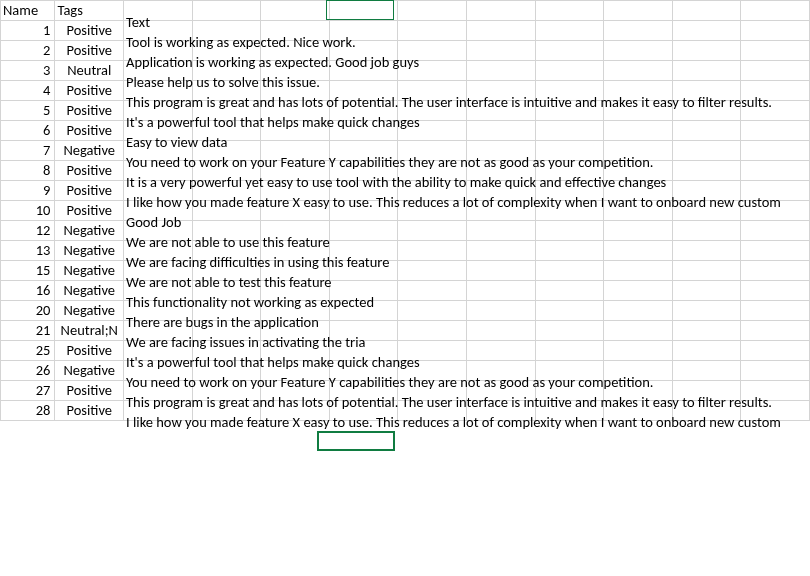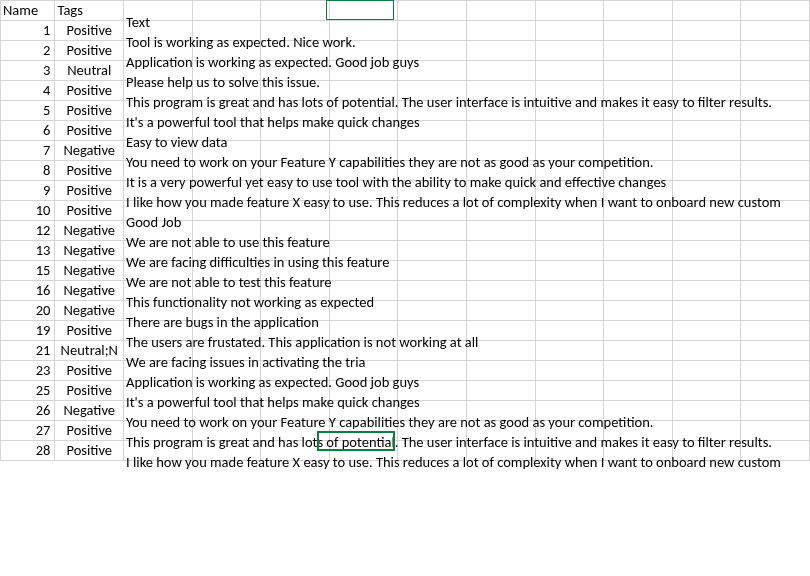--- a/index.html
+++ b/index.html
@@ -336,56 +336,24 @@
           <td class="col-rest"></td>
           <td class="col-rest"></td>
           <td class="col-rest"></td>
           <td class="col-rest"></td>
           <td class="col-rest"></td>
           <td class="col-rest"></td>
           <td class="col-rest"></td>
           <td class="col-rest"></td>
         </tr>
         <tr>
-          <td class="col-a">19</td>
-          <td class="col-b">Positive</td>
-          <td class="col-c">
-            <span class="overflow-text">The users are frustated. This application is not working at all</span>
-          </td>
-          <td class="col-rest"></td>
-          <td class="col-rest"></td>
-          <td class="col-rest"></td>
-          <td class="col-rest"></td>
-          <td class="col-rest"></td>
-          <td class="col-rest"></td>
-          <td class="col-rest"></td>
-          <td class="col-rest"></td>
-          <td class="col-rest"></td>
-        </tr>
-        <tr>
           <td class="col-a">21</td>
           <td class="col-b">Neutral;N</td>
           <td class="col-c">
             <span class="overflow-text">We are facing issues in activating the tria</span>
-          </td>
-          <td class="col-rest"></td>
-          <td class="col-rest"></td>
-          <td class="col-rest"></td>
-          <td class="col-rest"></td>
-          <td class="col-rest"></td>
-          <td class="col-rest"></td>
-          <td class="col-rest"></td>
-          <td class="col-rest"></td>
-          <td class="col-rest"></td>
-        </tr>
-        <tr>
-          <td class="col-a">23</td>
-          <td class="col-b">Positive</td>
-          <td class="col-c">
-            <span class="overflow-text">Application is working as expected. Good job guys</span>
           </td>
           <td class="col-rest"></td>
           <td class="col-rest"></td>
           <td class="col-rest"></td>
           <td class="col-rest"></td>
           <td class="col-rest"></td>
           <td class="col-rest"></td>
           <td class="col-rest"></td>
           <td class="col-rest"></td>
           <td class="col-rest"></td>

